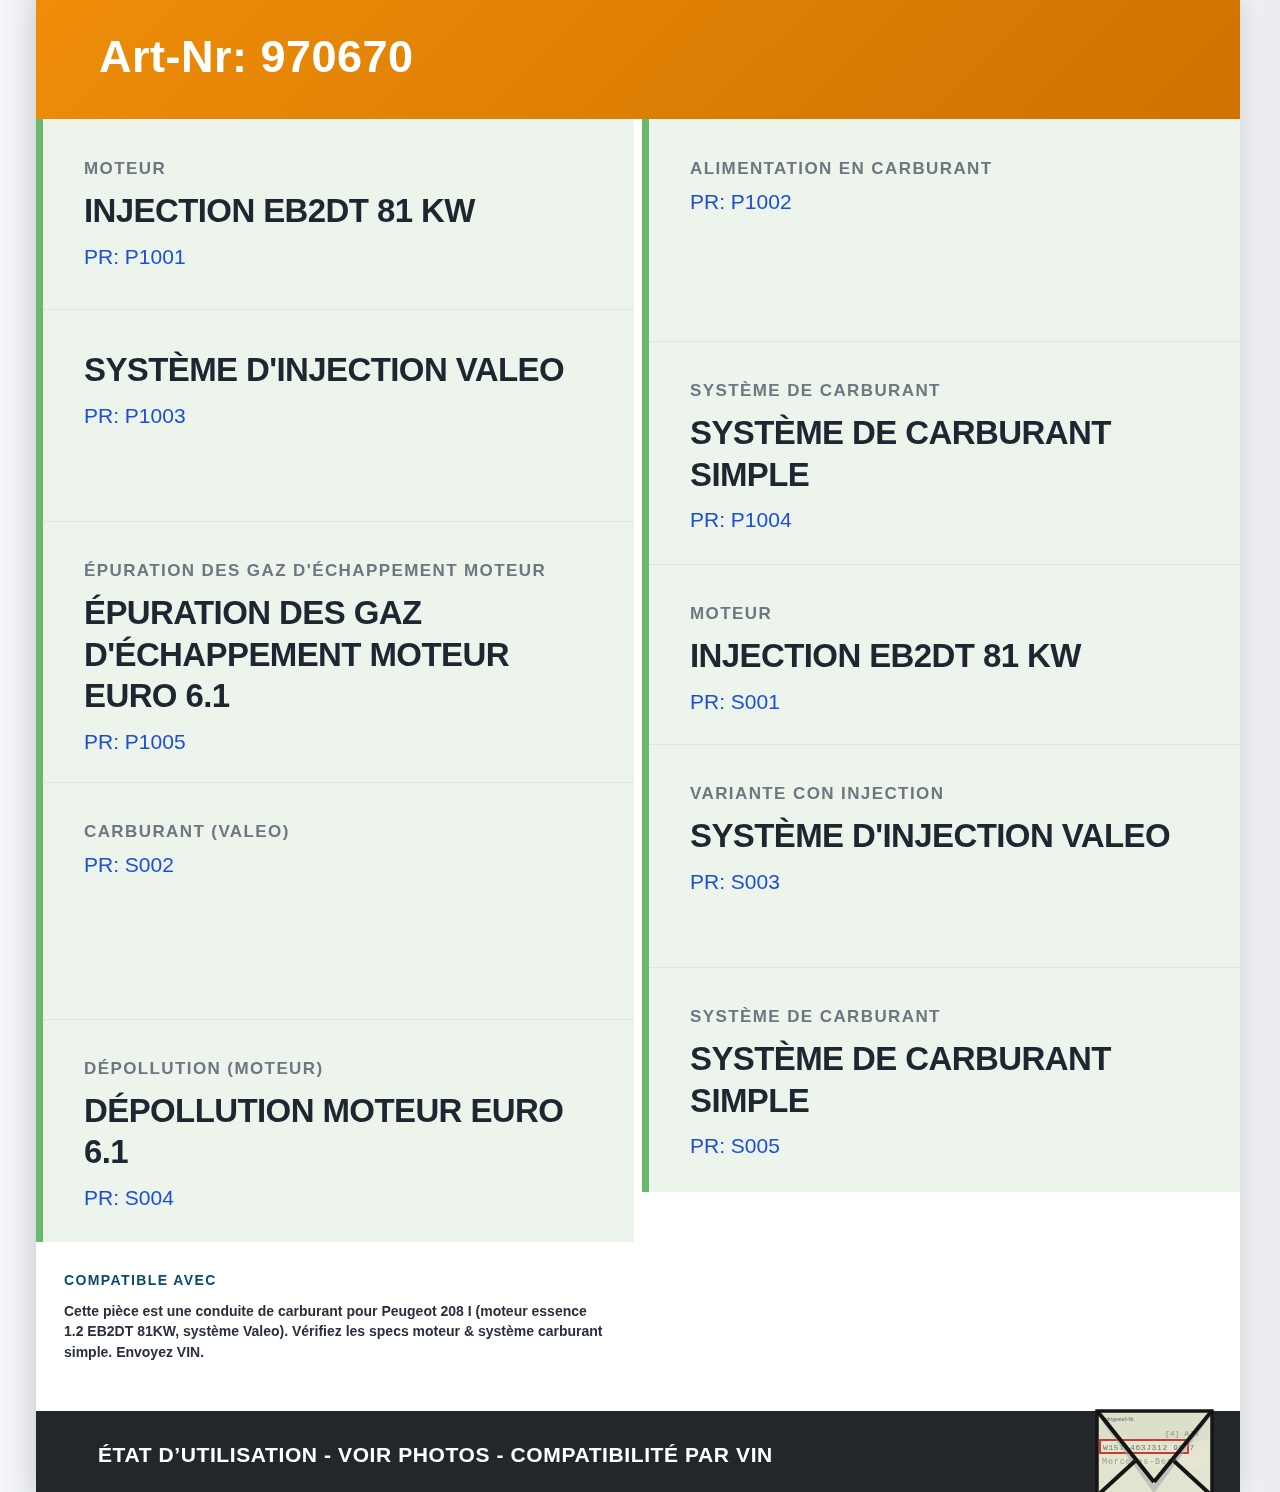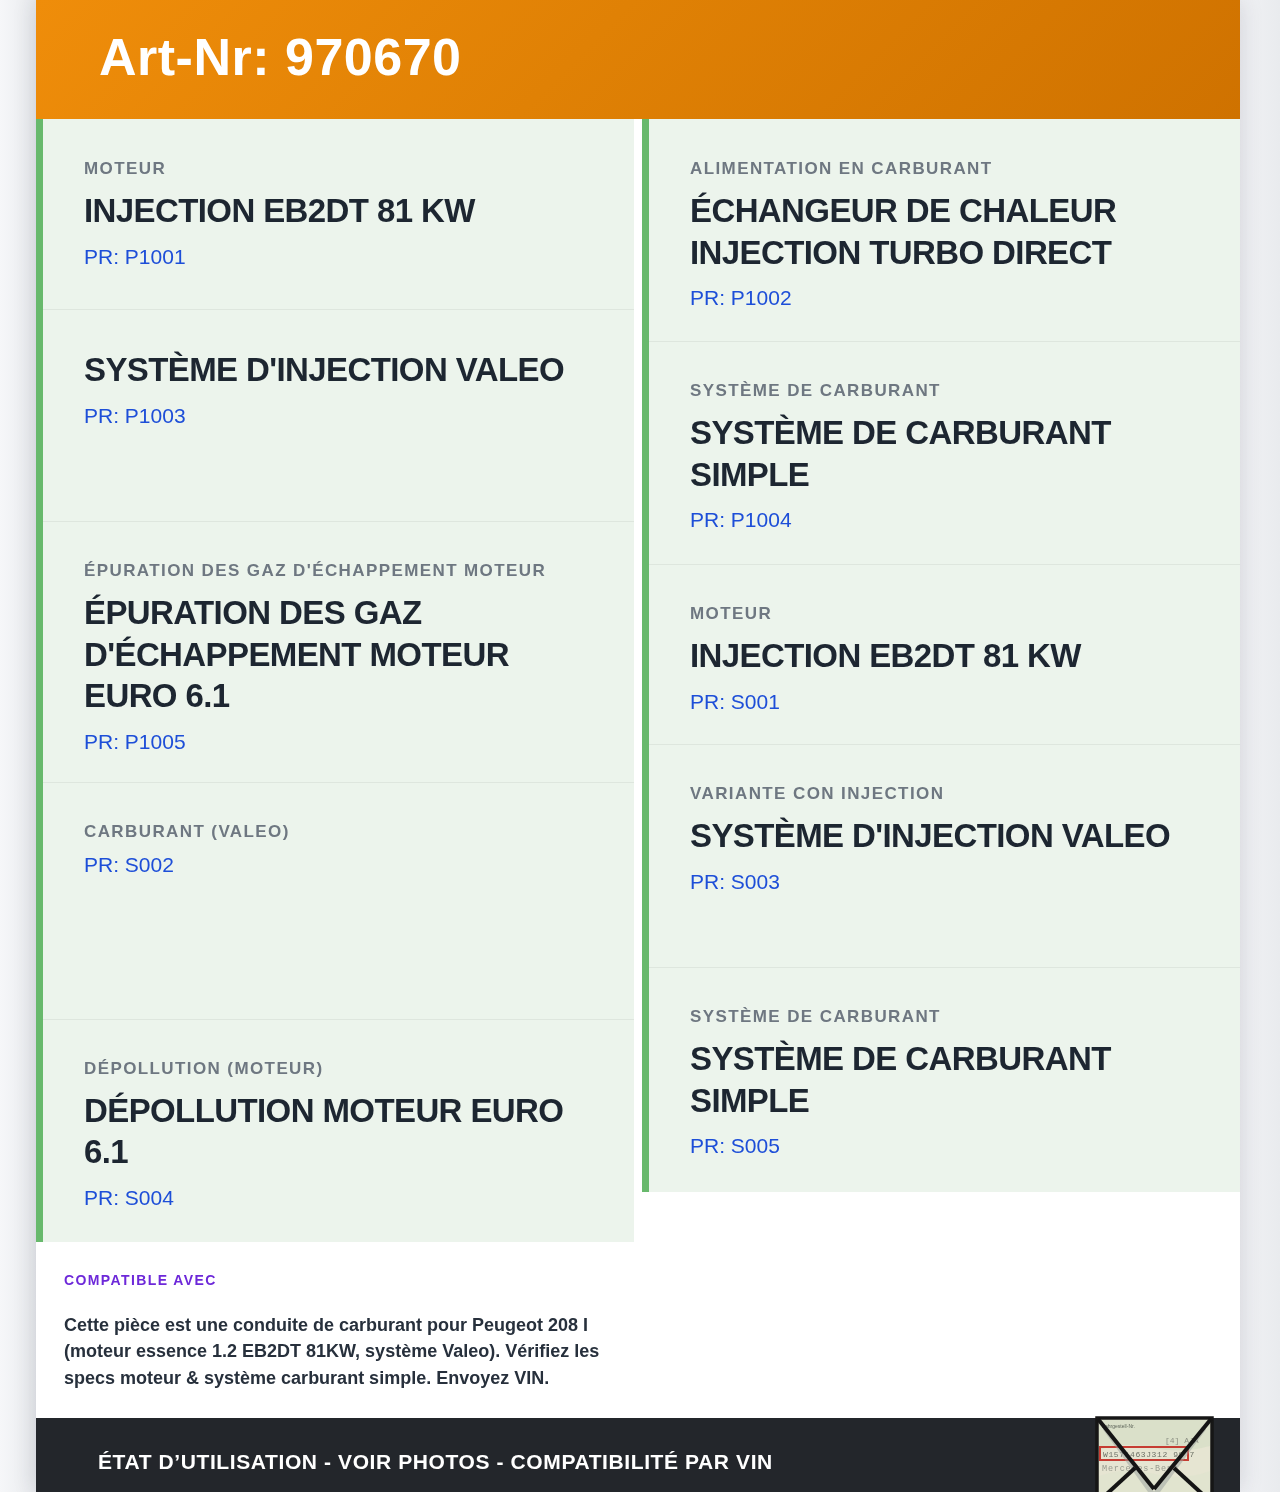--- a/index.html
+++ b/index.html
@@ -15,21 +15,21 @@
   .container {
     position:absolute; left:36px; top:0; width:1204px; height:1492px;
     background:#ffffff; display:flex; flex-direction:column;
     box-shadow:0 0 22px rgba(30,40,55,.16);
   }
   .header {
     height:119px; flex:0 0 119px;
     background:linear-gradient(135deg,#ef8d0a 0%,#e08105 45%,#cf7200 100%);
     display:flex; align-items:center; padding:0 0 6px 63px;
   }
-  .header-title { color:#ffffff; font-size:52px; font-weight:bold; letter-spacing:.5px; }
+  .header-title { color:#ffffff; font-size:45px; font-weight:bold; letter-spacing:.5px; }
   .columns { flex:1 1 auto; display:flex; gap:8px; align-items:flex-start; background:#ffffff; }
   .col { width:50%; display:flex; flex-direction:column; align-self:stretch; }
   .card {
     background:#ecf4ec; border-left:7px solid #68b96c;
     padding:40px 38px 28px 41px; width:100%;
   }
   .card + .card { box-shadow: inset 0 1px 0 #dee6de; }
   .card-label {
     font-size:17px; font-weight:bold; letter-spacing:1.4px;
     color:#6e7781; margin-bottom:11px;
@@ -47,23 +47,23 @@
   .col-left  .card:nth-of-type(5){min-height:223px}
   .col-right .card:nth-of-type(1){min-height:222px}
   .col-right .card:nth-of-type(2){min-height:223px}
   .col-right .card:nth-of-type(3){min-height:180px}
   .col-right .card:nth-of-type(4){min-height:223px}
   .col-right .card:nth-of-type(5){min-height:225px}
   .compat-card {
     background:#ffffff; border-left:none; min-height:169px;
     padding:30px 30px 26px 28px; width:100%;
   }
-  .compat-label { font-size:14px; font-weight:bold; letter-spacing:1.4px; color:#6d28d9; margin-bottom:24px; }
+  .compat-label { font-size:14px; font-weight:bold; letter-spacing:1.4px; color:#0c4a6e; margin-bottom:13px; }
   .compat-text {
-    font-size:18px; font-weight:bold; color:#27303c;
+    font-size:14px; font-weight:bold; color:#27303c;
     line-height:1.48; max-width:562px;
   }
   .footer {
     flex:0 0 88px; height:88px; background:#23262b;
     display:flex; align-items:center; padding-left:62px; position:relative;
   }
   .footer-text { color:#ffffff; font-size:21px; font-weight:bold; letter-spacing:.6px; }
   .stamp { position:absolute; right:26px; bottom:1px; width:119px; height:89px; }
   .stamp svg { display:block; width:100%; height:100%; }
   .mono { font-family:"Liberation Mono", monospace; }
@@ -106,21 +106,20 @@
         </div>
         <div class="compat-card">
           <div class="compat-label">COMPATIBLE AVEC</div>
           <div class="compat-text">Cette pièce est une conduite de carburant pour Peugeot 208 I (moteur essence 1.2 EB2DT 81KW, système Valeo). Vérifiez les specs moteur &amp; système carburant simple. Envoyez VIN.</div>
         </div>
       </div>
 
       <div class="col col-right">
         <div class="card">
           <div class="card-label">ALIMENTATION EN CARBURANT</div>
-          <div class="card-title">ÉCHANGEUR DE CHALEUR INJECTION TURBO DIRECT</div>
           <div class="card-pr">PR: P1002</div>
         </div>
         <div class="card">
           <div class="card-label">SYSTÈME DE CARBURANT</div>
           <div class="card-title">SYSTÈME DE CARBURANT SIMPLE</div>
           <div class="card-pr">PR: P1004</div>
         </div>
         <div class="card">
           <div class="card-label">MOTEUR</div>
           <div class="card-title">INJECTION EB2DT 81 KW</div>

